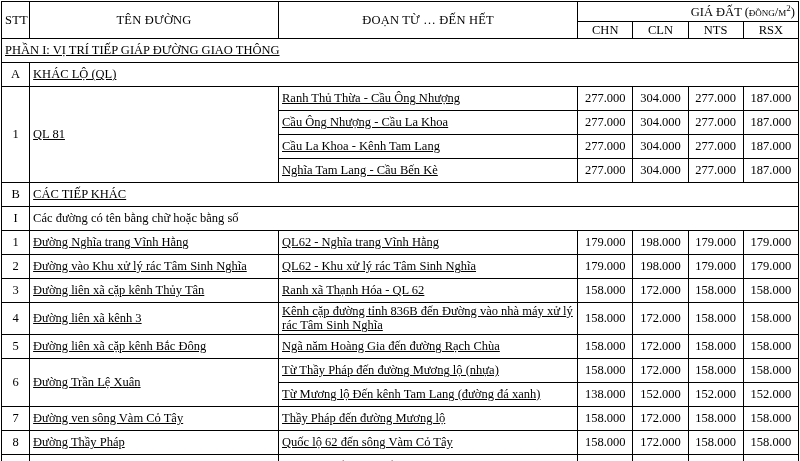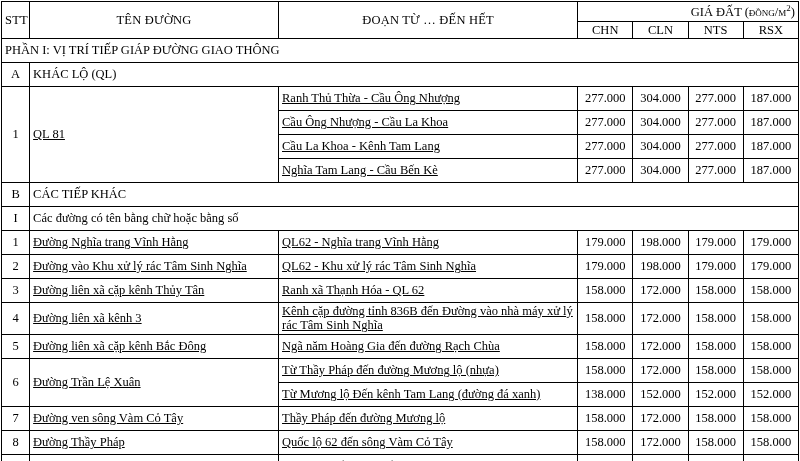--- a/index.html
+++ b/index.html
@@ -55,20 +55,21 @@
   .hdr-price-group {
     text-align: right;
     font-weight: bold;
     font-size: 13px;
     font-variant: small-caps;
   }
   .sec-title {
     font-weight: bold;
     font-variant: small-caps;
     font-size: 13px;
+    text-decoration: underline;
   }
   .sec-letter {
     text-align: center;
     font-weight: bold;
     font-size: 13px;
   }
   .bold-row { font-weight: bold; font-family: Liberation Serif, serif; }
   .cell-center { text-align: center; }
   .cell-left { text-align: left; text-decoration: underline; }
   sup { font-size: 9px; }

